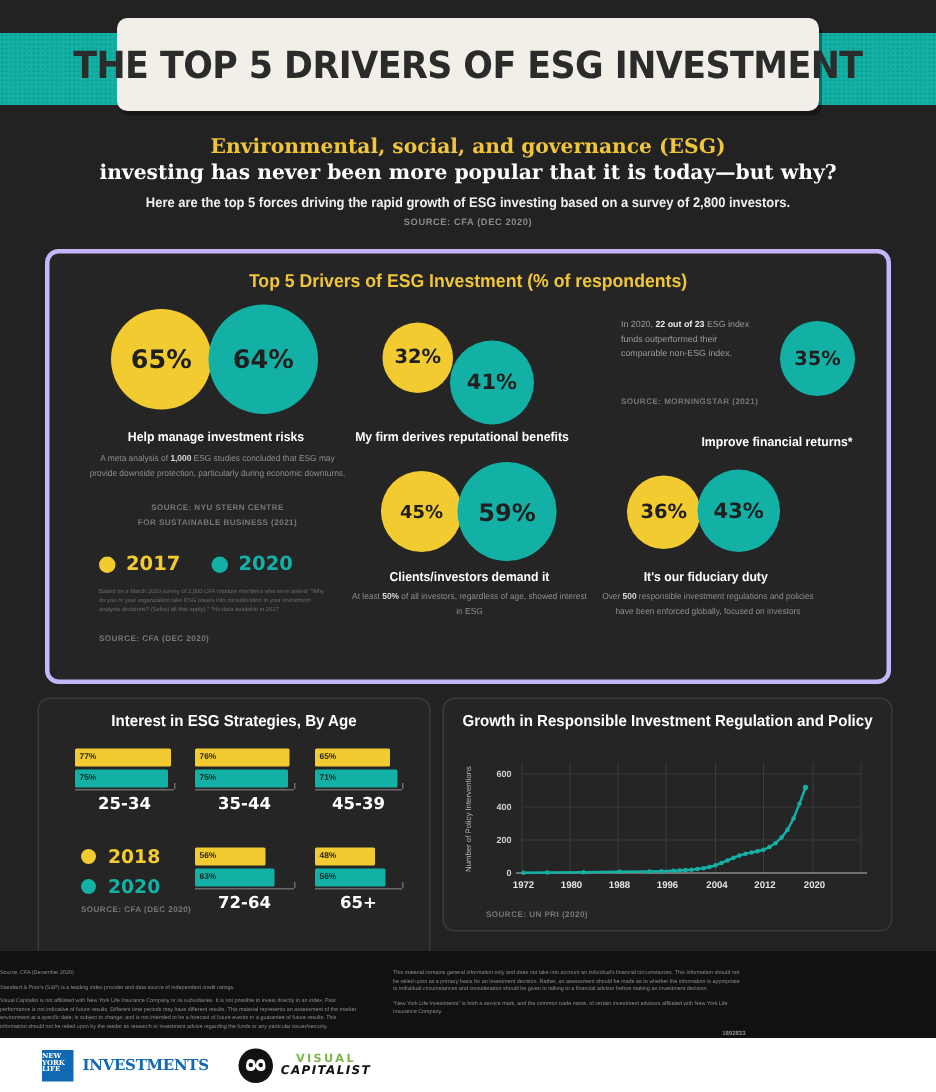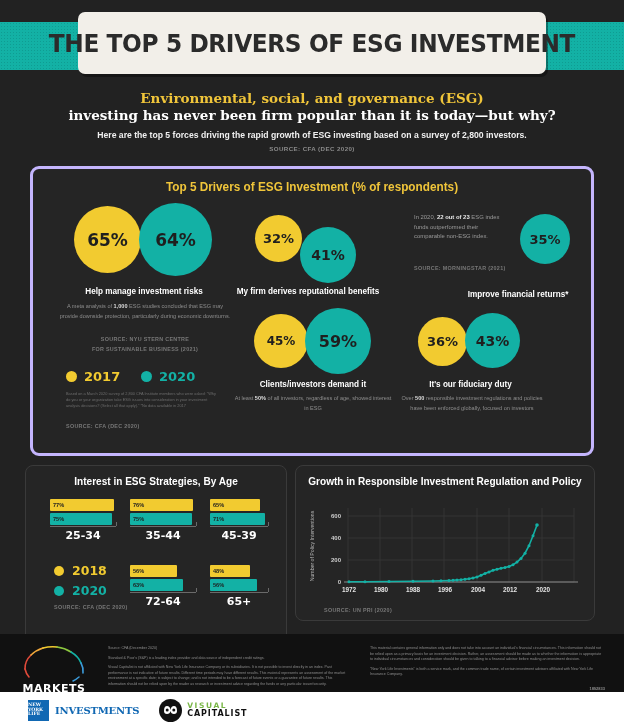--- a/index.html
+++ b/index.html
@@ -168,44 +168,44 @@
   .nyl-sq {
     width: 21px; height: 21px; background: #1168b3; color: #fff;
     font-family: "DejaVu Serif", serif; font-size: 4.6px; font-weight: 700;
     display: flex; flex-direction: column; align-items: center; justify-content: center;
     line-height: 1.05;
   }
   .nyl-word {
     font-family: "DejaVu Serif", serif; font-size: 10px;
     font-weight: 700; color: #1168b3; letter-spacing: -0.2px;
   }
-  .vc { display: flex; align-items: center; gap: 5px; }
+  .vc { display: flex; align-items: center; gap: 5px; text-align: center; }
   .vc-mark {
     width: 23px; height: 23px; border-radius: 50%; background: #111;
     display: flex; align-items: center; justify-content: center;
   }
   .vc-txt { line-height: 1.0; font-family: "DejaVu Sans", sans-serif; }
   .vc-txt .v1 { font-size: 7.5px; font-weight: 700; color: #7ab648; letter-spacing: 1.6px; }
-  .vc-txt .v2 { font-size: 8px; font-weight: 700; color: #111; letter-spacing: 0.9px; }
+  .vc-txt .v2 { font-size: 8px; font-weight: 700; color: #111; letter-spacing: 0.9px; font-style: italic; }
 </style>
 </head>
 <body>
 
 <div class="page">
 
   <div class="header-zone">
     <div class="teal-band"></div>
     <div class="title-plate">
       <h1>THE TOP 5 DRIVERS OF ESG INVESTMENT</h1>
     </div>
   </div>
 
   <div class="intro">
     <div class="l1">Environmental, social, and governance (ESG)</div>
-    <div class="l2">investing has never been firm popular than it is today—but why?</div>
+    <div class="l2">investing has never been more popular that it is today—but why?</div>
     <div class="l3">Here are the top 5 forces driving the rapid growth of ESG investing based on a survey of 2,800 investors.</div>
     <div class="src">SOURCE: CFA (DEC 2020)</div>
   </div>
 
   <div class="panel">
     <div class="panel-title">Top 5 Drivers of ESG Investment (% of respondents)</div>
 
     <div class="circ y" style="left:41px; top:37px; width:67px; height:67px; font-size:17px;">65%</div>
     <div class="circ t" style="left:106px; top:34px; width:73px; height:73px; font-size:17px;">64%</div>
     <div class="drv-label" style="left:26px; top:117px; width:170px;">Help manage investment risks</div>
@@ -393,42 +393,20 @@
             <circle cx="233" cy="55.7" r="1.5"></circle>
           <circle cx="237" cy="45.8" r="1.5"></circle>
             <circle cx="241" cy="35.0" r="1.8"></circle>
         </g>
       </svg>
       <div class="src-small" style="left:28px; top:140px;">SOURCE: UN PRI (2020)</div>
     </div>
   </div>
 
   <div class="footer">
-    <div class="mim-logo">
-      <div class="mim-ring">
-        <svg width="74" height="40" viewBox="0 0 74 40">
-          <g stroke-width="1.6" stroke-linecap="round">
-            <path d="M8,26 A30,22 0 0,1 14,12" stroke="#e04a3a" fill="none"></path>
-            <path d="M14,12 A30,22 0 0,1 26,5" stroke="#f2a93b" fill="none"></path>
-            <path d="M26,5 A30,22 0 0,1 40,4" stroke="#f2cb30" fill="none"></path>
-            <path d="M40,4 A30,22 0 0,1 54,9" stroke="#8cc63f" fill="none"></path>
-            <path d="M54,9 A30,22 0 0,1 64,20" stroke="#13b1a5" fill="none"></path>
-            <path d="M64,20 A30,22 0 0,1 66,30" stroke="#3b9ad9" fill="none"></path>
-            <path d="M8,26 A30,22 0 0,0 12,34" stroke="#e04a3a" fill="none"></path>
-            <path d="M62,34 A30,22 0 0,1 56,38" stroke="#3b9ad9" fill="none"></path>
-          </g>
-        </svg>
-      </div>
-      <div class="mim-text">
-        <div class="t1">MARKETS</div>
-        <div class="t2">
-          <span class="t-in">IN A</span><span>MINUTE</span>
-        </div>
-      </div>
-    </div>
 
     <div class="disc disc-a">
       <p>Source: CFA (December 2020)</p>
       <p>Standard &amp; Poor's (S&amp;P) is a leading index provider and data source of independent credit ratings.</p>
       <p>Visual Capitalist is not affiliated with New York Life Insurance Company or its subsidiaries. It is not possible to invest directly in an index. Past performance is not indicative of future results. Different time periods may have different results. This material represents an assessment of the market environment at a specific date; is subject to change; and is not intended to be a forecast of future events or a guarantee of future results. This information should not be relied upon by the reader as research or investment advice regarding the funds or any particular issuer/security.</p>
     </div>
 
     <div class="disc disc-b">
       <p>This material contains general information only and does not take into account an individual's financial circumstances. This information should not be relied upon as a primary basis for an investment decision. Rather, an assessment should be made as to whether the information is appropriate to individual circumstances and consideration should be given to talking to a financial advisor before making an investment decision.</p>
       <p>"New York Life Investments" is both a service mark, and the common trade name, of certain investment advisors affiliated with New York Life Insurance Company.</p>

